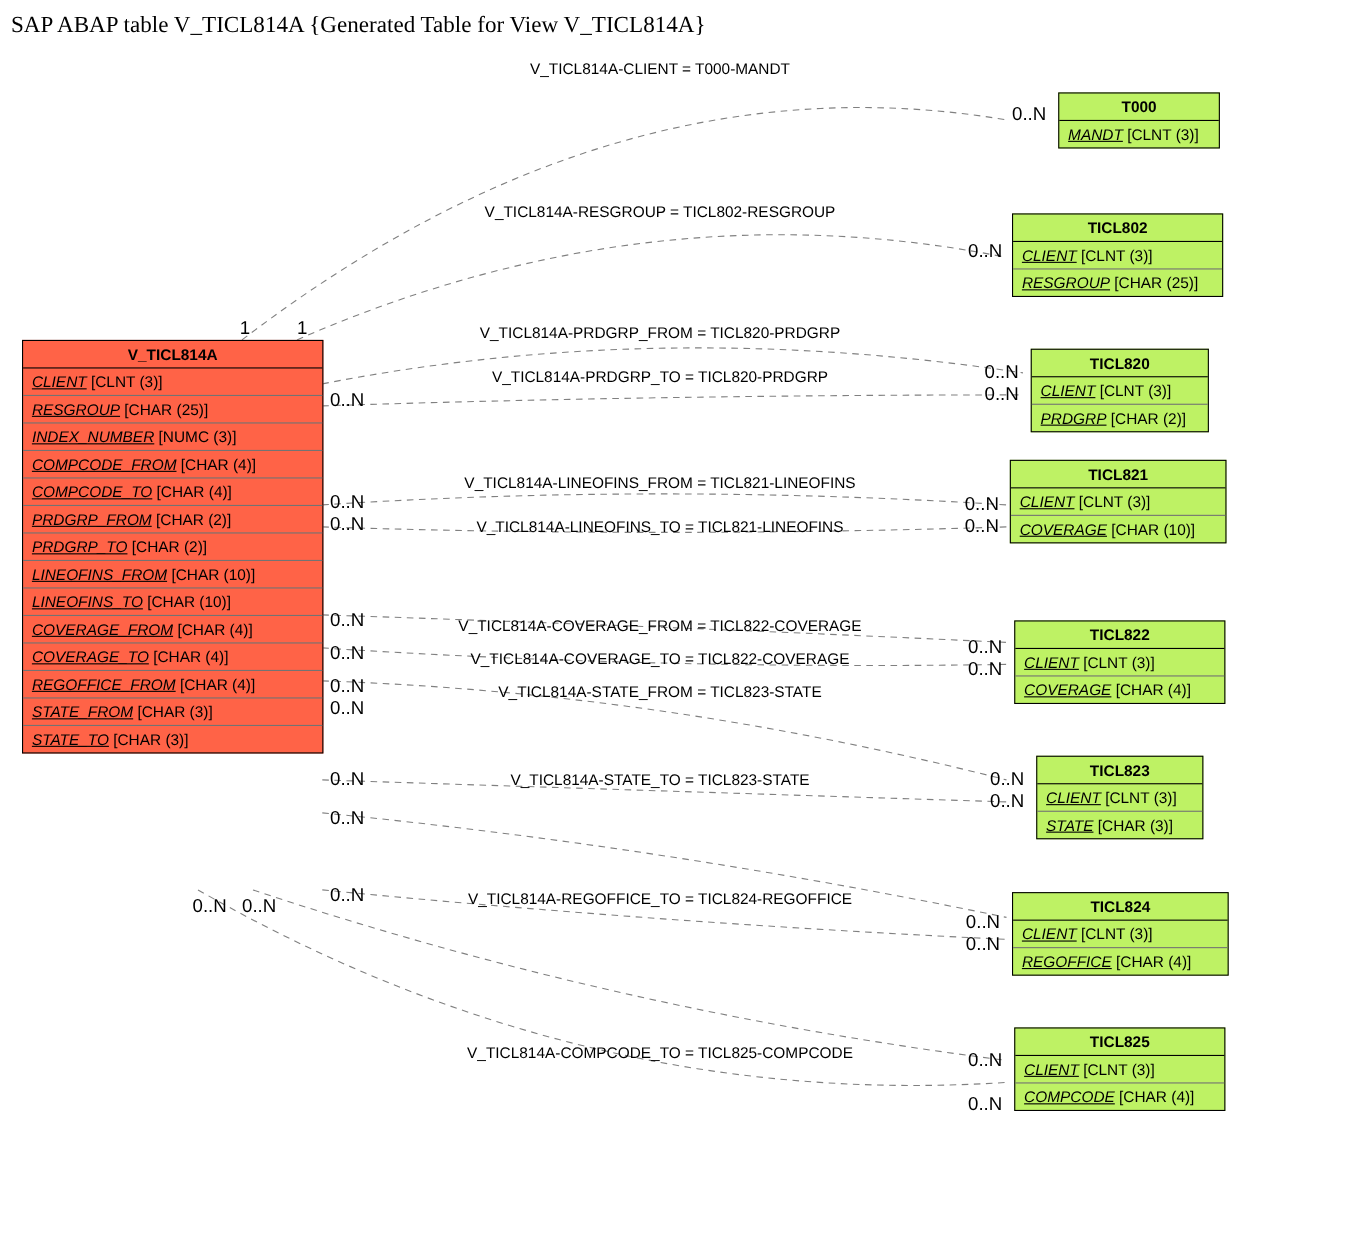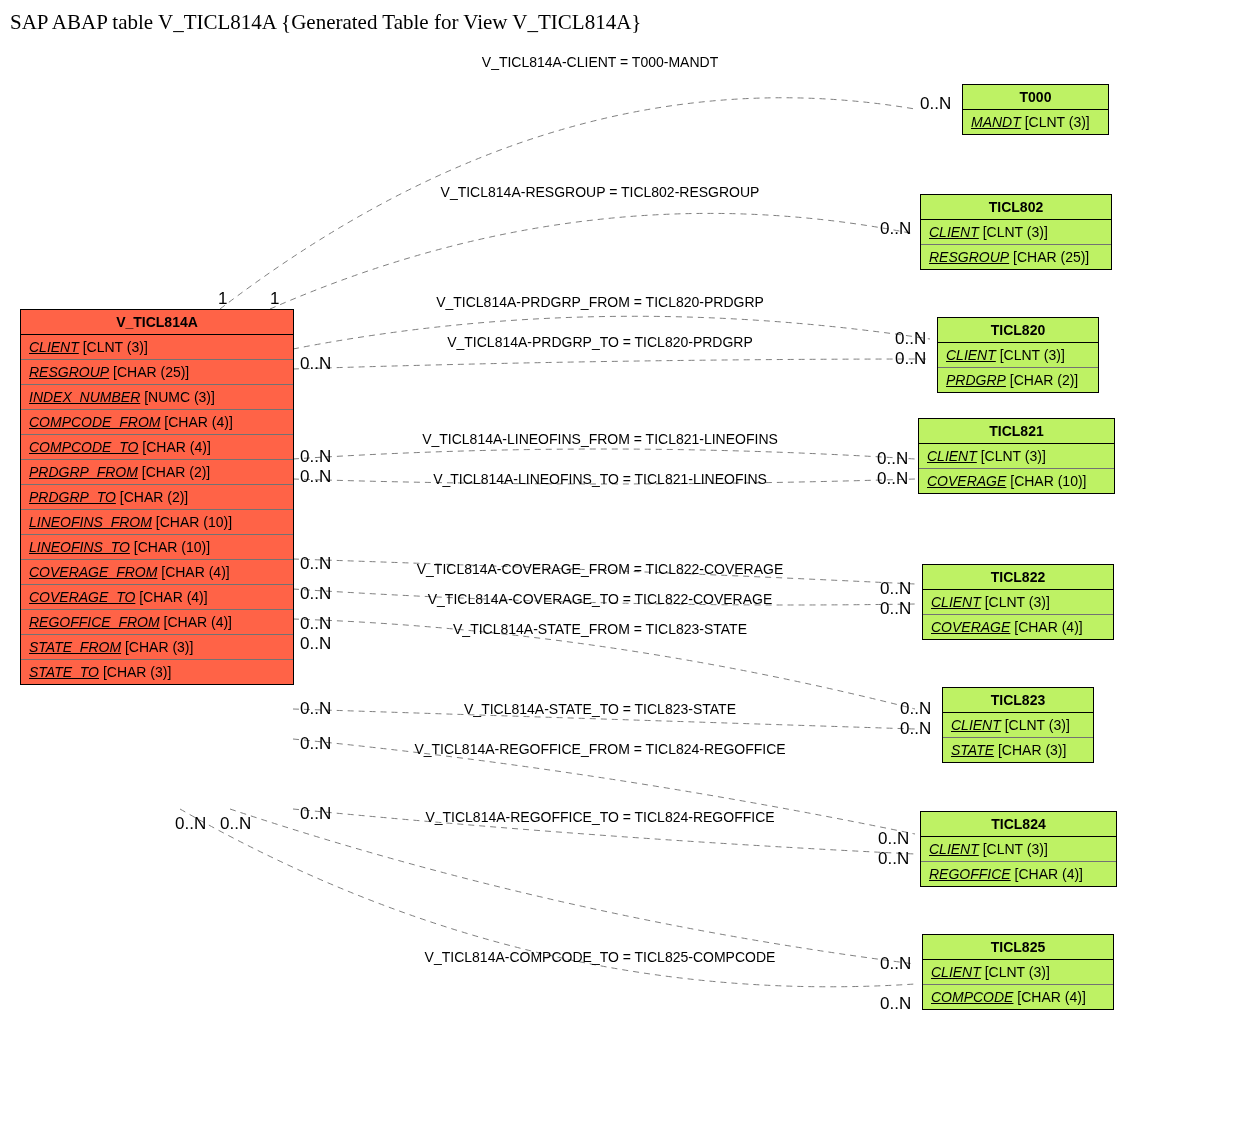--- a/index.html
+++ b/index.html
@@ -109,21 +109,20 @@
 <div class="lbl" style="left:590px; top:15px;">V_TICL814A-CLIENT = T000-MANDT</div>
 <div class="lbl" style="left:590px; top:145px;">V_TICL814A-RESGROUP = TICL802-RESGROUP</div>
 <div class="lbl" style="left:590px; top:255px;">V_TICL814A-PRDGRP_FROM = TICL820-PRDGRP</div>
 <div class="lbl" style="left:590px; top:295px;">V_TICL814A-PRDGRP_TO = TICL820-PRDGRP</div>
 <div class="lbl" style="left:590px; top:392px;">V_TICL814A-LINEOFINS_FROM = TICL821-LINEOFINS</div>
 <div class="lbl" style="left:590px; top:432px;">V_TICL814A-LINEOFINS_TO = TICL821-LINEOFINS</div>
 <div class="lbl" style="left:590px; top:522px;">V_TICL814A-COVERAGE_FROM = TICL822-COVERAGE</div>
 <div class="lbl" style="left:590px; top:552px;">V_TICL814A-COVERAGE_TO = TICL822-COVERAGE</div>
 <div class="lbl" style="left:590px; top:582px;">V_TICL814A-STATE_FROM = TICL823-STATE</div>
 <div class="lbl" style="left:590px; top:662px;">V_TICL814A-STATE_TO = TICL823-STATE</div>
-<div class="lbl" style="left:590px; top:702px;">V_TICL814A-REGOFFICE_FROM = TICL824-REGOFFICE</div>
 <div class="lbl" style="left:590px; top:770px;">V_TICL814A-REGOFFICE_TO = TICL824-REGOFFICE</div>
 <div class="lbl" style="left:590px; top:910px;">V_TICL814A-COMPCODE_TO = TICL825-COMPCODE</div>
 
 <div class="card" style="left:208px; top:250px;">1</div>
 <div class="card" style="left:260px; top:250px;">1</div>
 <div class="card" style="left:290px; top:315px;">0..N</div>
 <div class="card" style="left:290px; top:408px;">0..N</div>
 <div class="card" style="left:290px; top:428px;">0..N</div>
 <div class="card" style="left:290px; top:515px;">0..N</div>
 <div class="card" style="left:290px; top:545px;">0..N</div>

